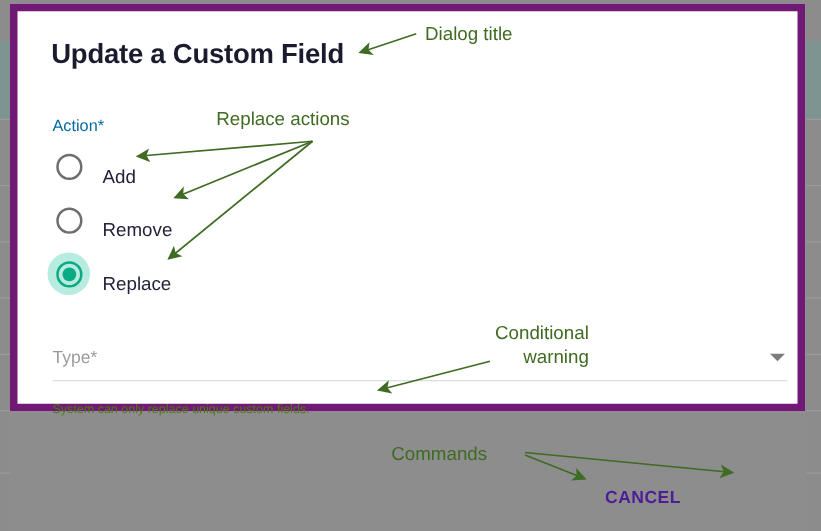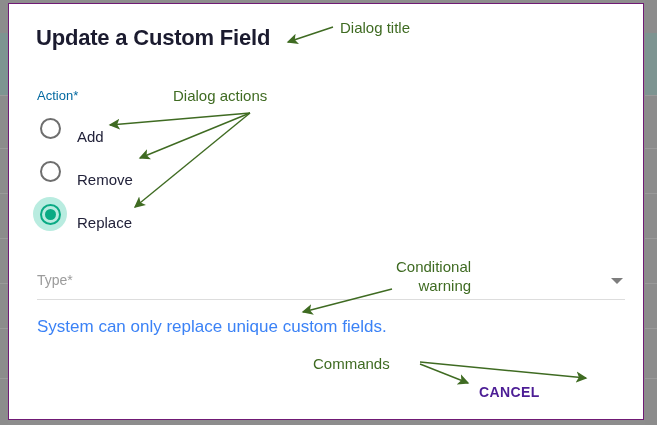--- a/index.html
+++ b/index.html
@@ -39,23 +39,23 @@
     top: 33px;
     height: 62px;
     background: #7d9491;
   }
   
   #dialog {
     position: absolute;
     left: 8px;
     top: 3px;
     width: 636px;
-    height: 417px;
+    height: 326px;
     background: #ffffff;
-    border: 1px solid #701a75;
+    border: 6px solid #701a75;
     box-sizing: border-box;
   }
   .dlg-title {
     position: absolute;
     left: 27px;
     top: 21px;
     font-size: 22px;
     font-weight: bold;
     color: #1b1b2f;
     letter-spacing: -0.2px;
@@ -136,22 +136,22 @@
     width: 0;
     height: 0;
     border-left: 6px solid transparent;
     border-right: 6px solid transparent;
     border-top: 6px solid #7d7d7d;
   }
   #warning-text {
     position: absolute;
     left: 28px;
     top: 313px;
-    font-size: 17px;
-    color: #3b82f6;
+    font-size: 10px;
+    color: #4d7c0f;
     white-space: nowrap;
   }
   
   .cmd-btn {
     position: absolute;
     font-size: 14px;
     font-weight: bold;
     color: #4c1d95;
     letter-spacing: 0.4px;
     background: none;
@@ -263,18 +263,18 @@
       <path d="M250,113 L140,158" stroke="#3f6b22" stroke-width="1.4" fill="none" marker-end="url(#ah)"></path>
       <path d="M250,113 L135,207" stroke="#3f6b22" stroke-width="1.4" fill="none" marker-end="url(#ah)"></path>
 
       <path d="M392,289 L303,312" stroke="#3f6b22" stroke-width="1.4" fill="none" marker-end="url(#ah)"></path>
 
       <path d="M420,364 L468,383" stroke="#3f6b22" stroke-width="1.4" fill="none" marker-end="url(#ah)"></path>
       <path d="M420,362 L586,378" stroke="#3f6b22" stroke-width="1.4" fill="none" marker-end="url(#ah)"></path>
     </svg>
 
     <div class="anno-label" id="anno-title-lbl">Dialog title</div>
-    <div class="anno-label" id="anno-actions-lbl">Dialog actions</div>
+    <div class="anno-label" id="anno-actions-lbl">Replace actions</div>
     <div class="anno-label" id="anno-warning-lbl">Conditional
 warning</div>
     <div class="anno-label" id="anno-commands-lbl">Commands</div>
   </div>
 </div>
 
 </body></html>

